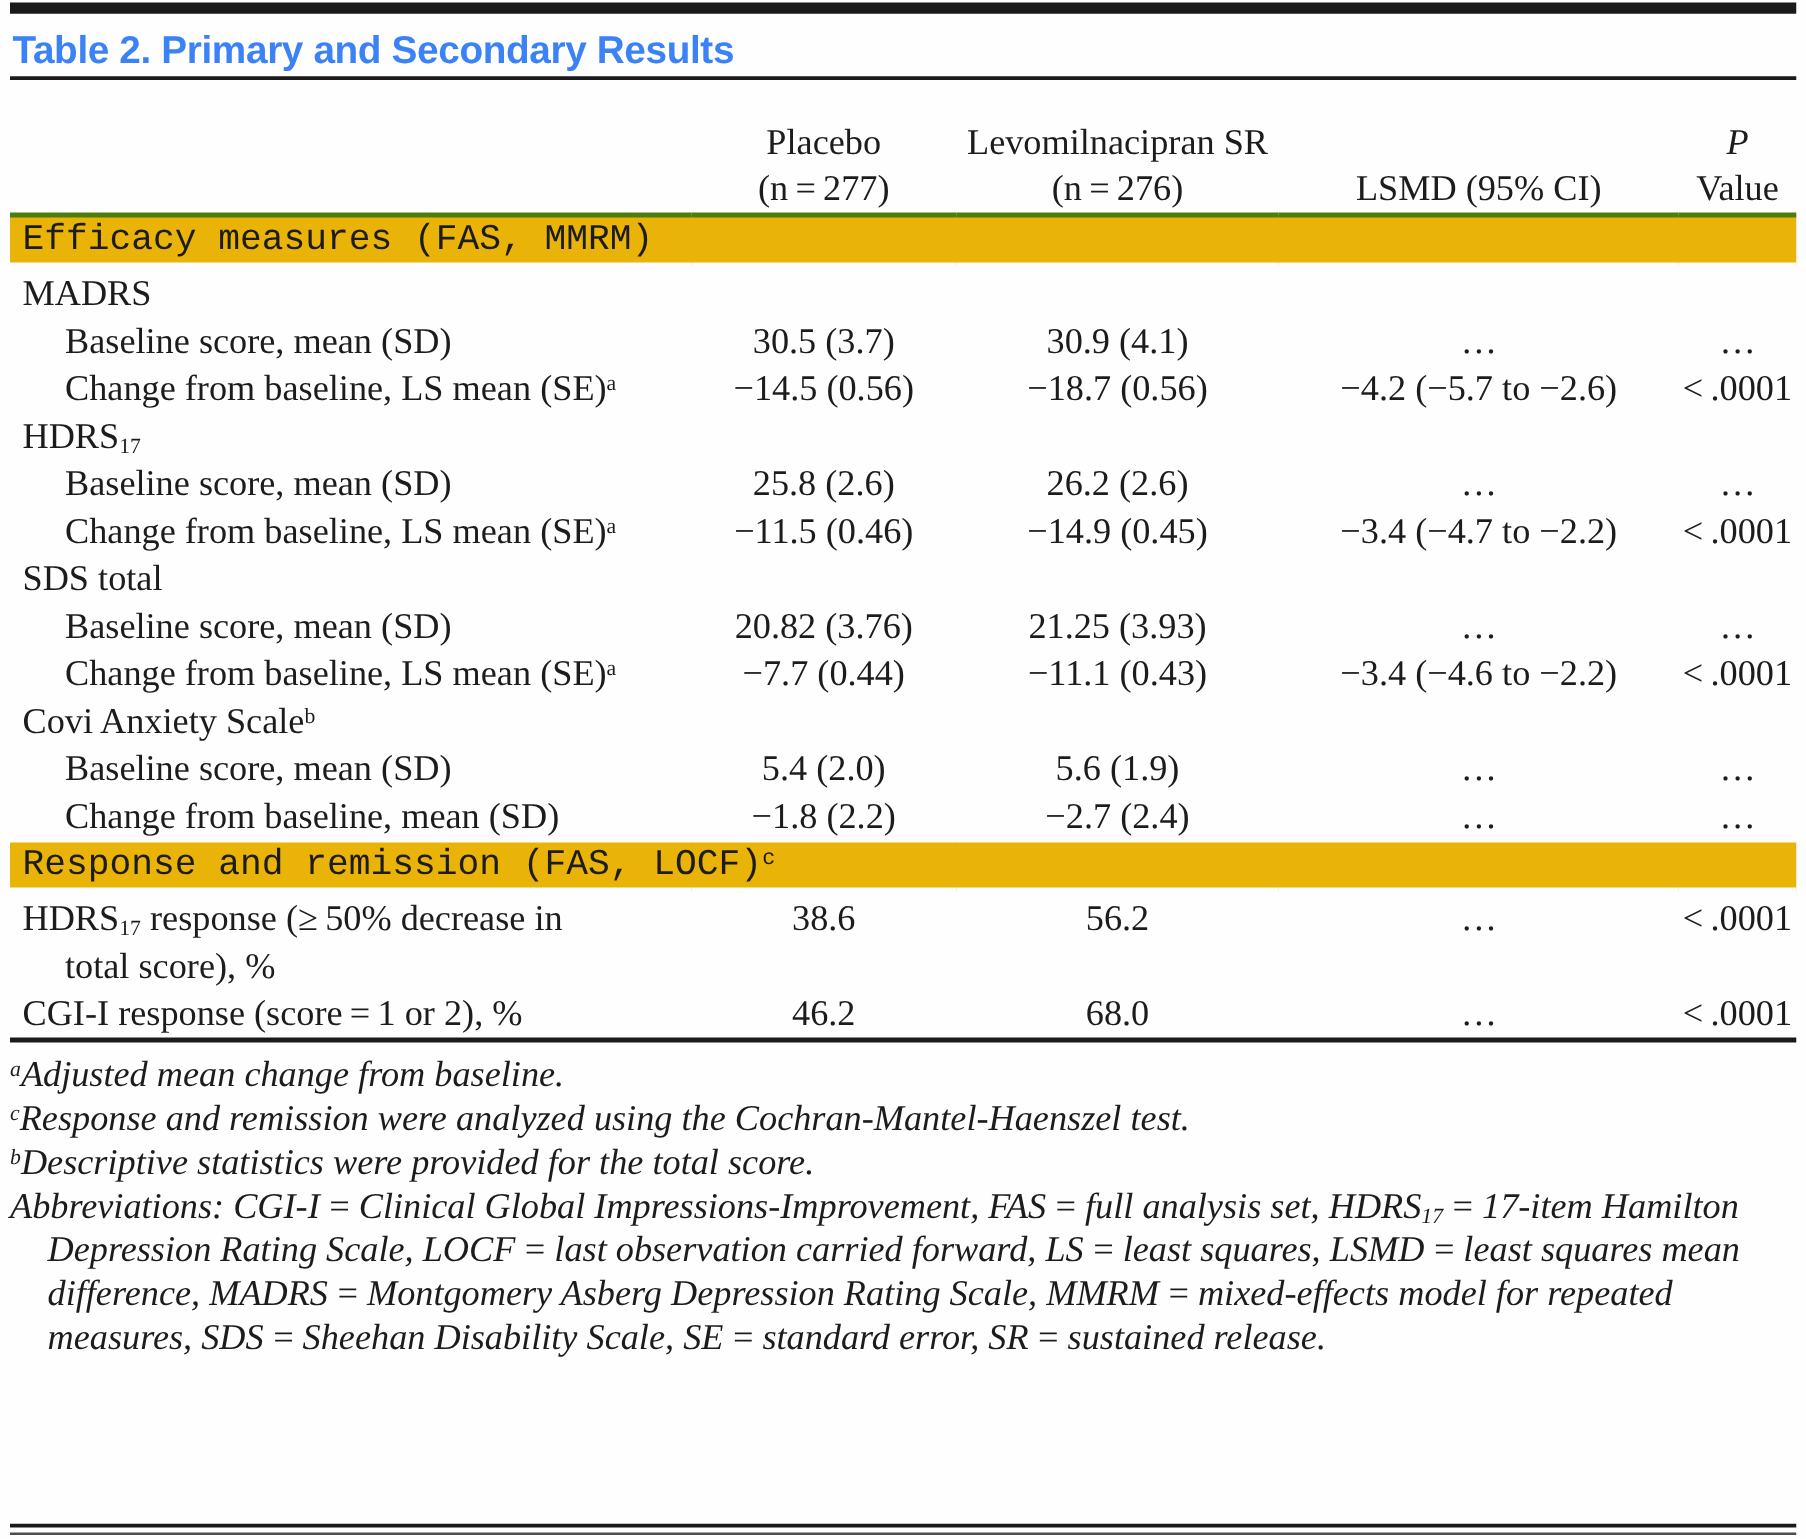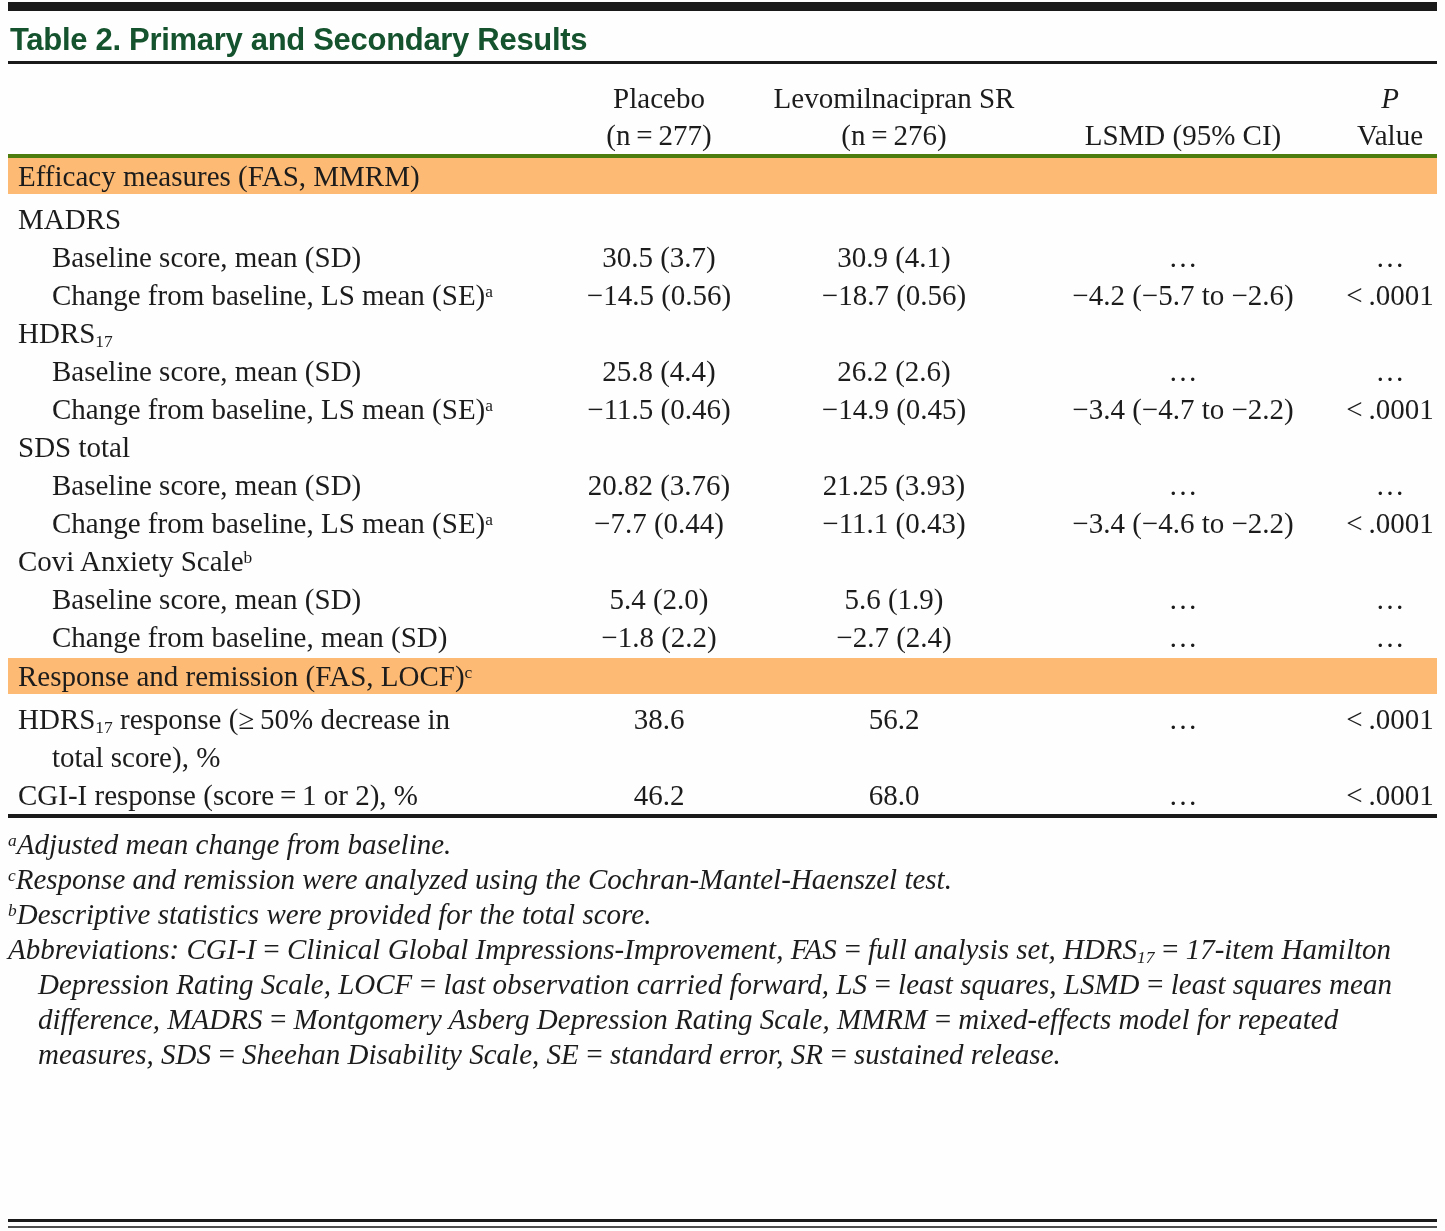--- a/index.html
+++ b/index.html
@@ -5,39 +5,39 @@
   html,body{margin:0;padding:0;}
   body{
     width:1445px;height:1231px;overflow:hidden;background:#fefefe;
     font-family:"Liberation Serif","DejaVu Serif",serif;color:#1c1c1c;
     -webkit-font-smoothing:antialiased;
   }
   .page{position:relative;width:1429px;height:1229px;padding:2px 8px 0 8px;}
   .top-bar{height:9px;background:#1a1a1a;}
   .title{
     font-family:"Liberation Sans","DejaVu Sans",sans-serif;font-weight:bold;
-    font-size:31px;line-height:37px;color:#14532d;letter-spacing:-0.3px;
+    font-size:31px;line-height:37px;color:#3b82f6;letter-spacing:-0.3px;
     padding:10px 2px 3px 2px;
   }
   .title-rule{height:3px;background:#1a1a1a;}
   table{border-collapse:collapse;table-layout:fixed;width:1429px;}
   td{padding:0;margin:0;}
   thead td{font-size:29px;vertical-align:bottom;white-space:nowrap;}
-  thead tr.h1 td{height:44px;line-height:36px;padding-top:8px;}
+  thead tr.h1 td{height:44px;line-height:36px;padding-top:24px;}
   thead tr.h2 td{height:38px;line-height:38px;border-bottom:4px solid #4d7c0f;}
   .c{text-align:center;}
   .it{font-style:italic;}
   tbody td{font-size:29px;line-height:38px;vertical-align:top;}
   tbody td.lbl{white-space:nowrap;padding-left:44px;text-indent:-34px;}
   tbody td.lbl.ind{text-indent:0;}
   tbody td.val{text-align:center;white-space:nowrap;}
   tr.section td{
-    background:#fdba74;height:36px;line-height:36px;
+    background:#eab308;height:36px;line-height:36px;
     border-top:2px solid #fefefe;border-bottom:6px solid #fefefe;
-    padding-left:10px;font-size:29px;
+    padding-left:10px;font-size:29px;font-family:Liberation Mono, monospace;
   }
   .mid-rule{height:4px;background:#1a1a1a;}
   .footnotes{margin-top:9px;font-size:29px;line-height:35px;font-style:italic;}
   .fn{padding-left:30px;text-indent:-30px;}
   .bottom-rule{
     position:absolute;left:8px;right:8px;bottom:3px;height:4px;
     border-top:3px solid #1a1a1a;border-bottom:2px solid #4d4d4d;
   }
   sup{font-size:0.60em;line-height:0;position:relative;top:-0.48em;vertical-align:baseline;}
   sub{font-size:0.60em;line-height:0;position:relative;top:0.22em;vertical-align:baseline;margin-top:13px;}
@@ -101,21 +101,21 @@
         </tr>
         <tr class="group">
           <td class="lbl">HDRS<sub>17</sub></td>
           <td class="val"></td>
           <td class="val"></td>
           <td class="val"></td>
           <td class="val"></td>
         </tr>
         <tr class="data">
           <td class="lbl ind">Baseline score, mean (SD)</td>
-          <td class="val">25.8 (4.4)</td>
+          <td class="val">25.8 (2.6)</td>
           <td class="val">26.2 (2.6)</td>
           <td class="val">…</td>
           <td class="val">…</td>
         </tr>
         <tr class="data">
           <td class="lbl ind">Change from baseline, LS mean (SE)<sup>a</sup></td>
           <td class="val">−11.5 (0.46)</td>
           <td class="val">−14.9 (0.45)</td>
           <td class="val">−3.4 (−4.7 to −2.2)</td>
           <td class="val">&lt; .0001</td>

